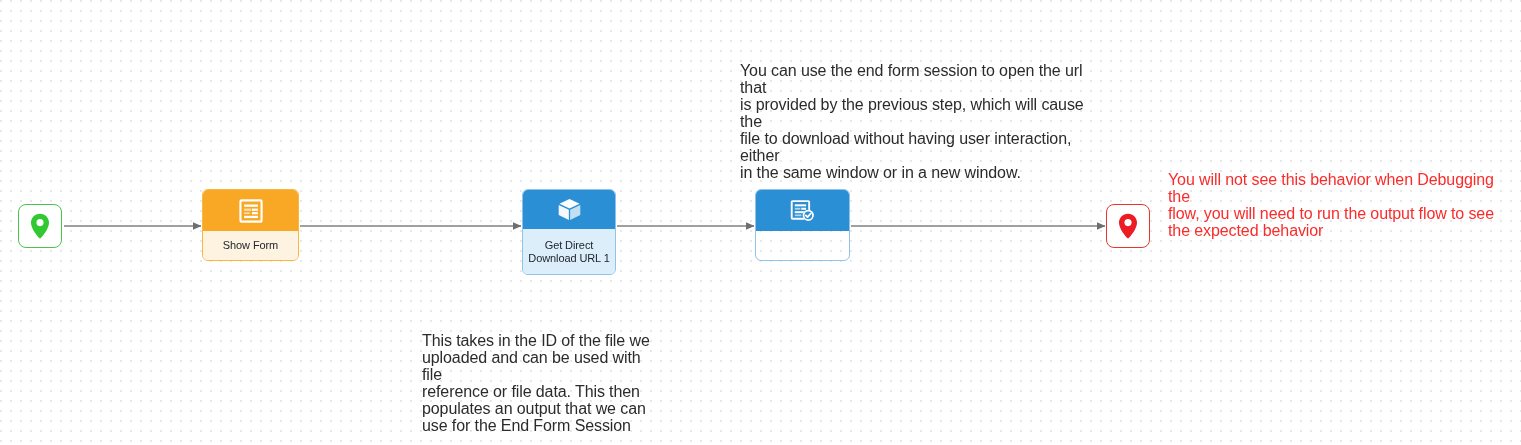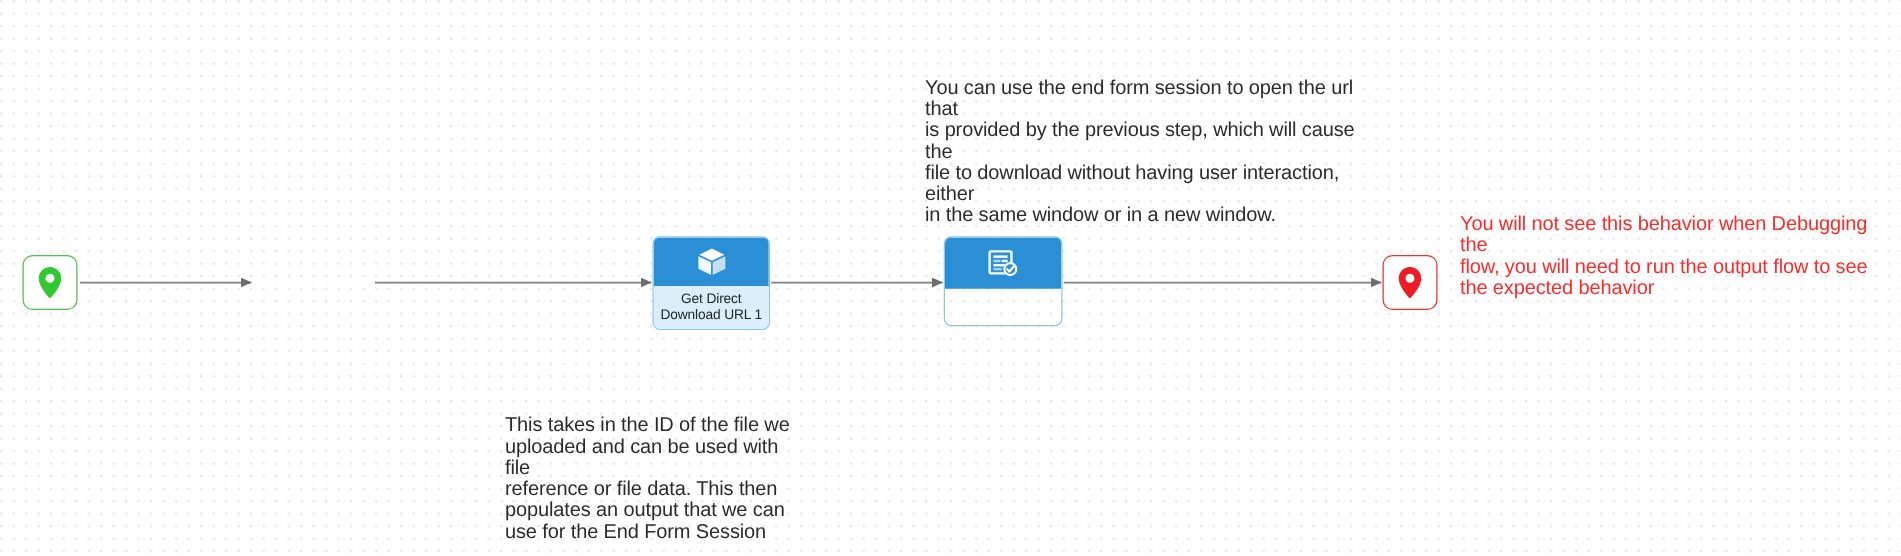--- a/index.html
+++ b/index.html
@@ -126,22 +126,38 @@
     <line x1="851" y1="226" x2="1105" y2="226" stroke="#808080" stroke-width="1.4" marker-end="url(#arrowhead)"></line>
   </svg>
 
   <div class="terminal-node start" style="left:18px; top:204px;">
     <svg width="22" height="26" viewBox="0 0 24 30">
       <path d="M12 0.8C6.2 0.8 1.6 5.4 1.6 11.2c0 7.6 9.1 17.2 9.5 17.6a1.2 1.2 0 0 0 1.8 0c0.4-0.4 9.5-10 9.5-17.6C22.4 5.4 17.8 0.8 12 0.8z" fill="#32c832"></path>
       <circle cx="12" cy="11.1" r="4.1" fill="#ffffff"></circle>
     </svg>
   </div>
 
-
-  <div class="process-node node-blue" style="left:522px; top:189px; width:94px; height:75px;">
+  <div class="process-node node-orange" style="left:202px; top:189px; width:97px; height:72px;">
+    <div class="node-header" style="height:41px;">
+      <svg width="26" height="26" viewBox="0 0 28 28">
+        <rect x="2.6" y="2.6" width="22.8" height="22.8" rx="1.2" fill="none" stroke="#ffffff" stroke-width="2.3"></rect>
+        <rect x="6.6" y="7.0" width="14.8" height="2.5" fill="#ffffff"></rect>
+        <rect x="6.6" y="11.4" width="7.6" height="2.5" fill="#ffffff" opacity="0.62"></rect>
+        <rect x="15.0" y="11.4" width="6.4" height="2.5" fill="#ffffff"></rect>
+        <rect x="6.6" y="15.5" width="6.0" height="1.7" fill="#ffffff" opacity="0.62"></rect>
+        <rect x="15.0" y="15.2" width="6.4" height="2.3" fill="#ffffff"></rect>
+        <rect x="6.6" y="19.2" width="14.8" height="2.4" fill="#ffffff"></rect>
+      </svg>
+    </div>
+    <div class="node-body">
+      <span class="node-label">Show Form</span>
+    </div>
+  </div>
+
+  <div class="process-node node-blue" style="left:522px; top:189px; width:94px; height:86px;">
     <div class="node-header" style="height:39px;">
       <svg width="27" height="27" viewBox="0 0 30 30">
         <path d="M15 3.2 L26.2 8.6 L15 14.0 L3.8 8.6 Z" fill="#ffffff"></path>
         <path d="M3.0 9.9 L14.3 15.3 L14.3 26.6 L3.0 21.2 Z" fill="#ffffff" opacity="0.95"></path>
         <path d="M15.7 15.3 L27.0 9.9 L27.0 21.2 L15.7 26.6 Z" fill="#ffffff" opacity="0.72"></path>
       </svg>
     </div>
     <div class="node-body">
       <span class="node-label">Get Direct
 Download URL 1</span>
@@ -177,19 +193,19 @@
 
   <div class="annotation" style="left:740px; top:62px; width:350px;">You can use the end form session to open the url that
 is provided by the previous step, which will cause the
 file to download without having user interaction, either
 in the same window or in a new window.</div>
 
   <div class="annotation warning" style="left:1168px; top:171px; width:330px;">You will not see this behavior when Debugging the
 flow, you will need to run the output flow to see
 the expected behavior</div>
 
-  <div class="annotation" style="left:404px; top:332px; width:230px;">This takes in the ID of the file we
+  <div class="annotation" style="left:422px; top:332px; width:230px;">This takes in the ID of the file we
 uploaded and can be used with file
 reference or file data. This then
 populates an output that we can
 use for the End Form Session</div>
 
 </div>
 
 </body></html>

